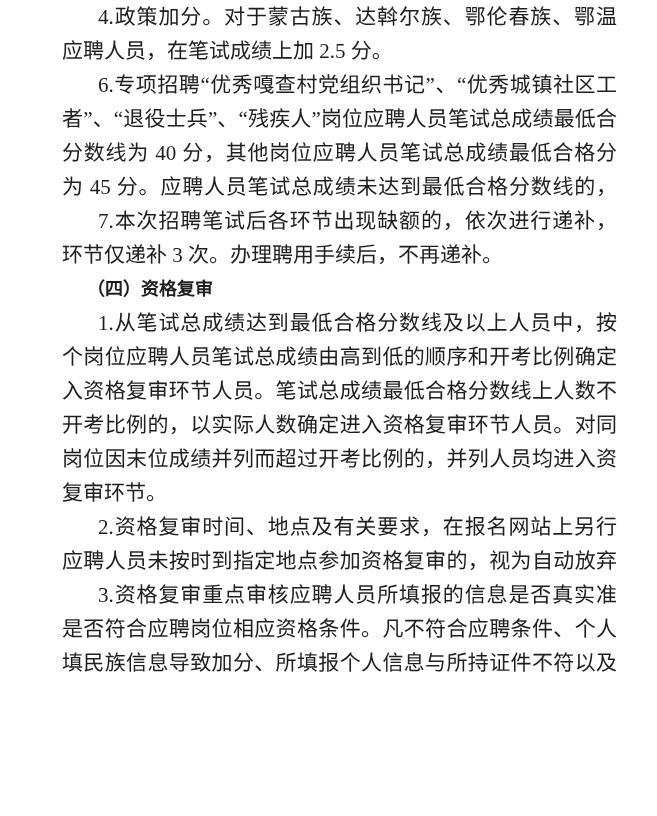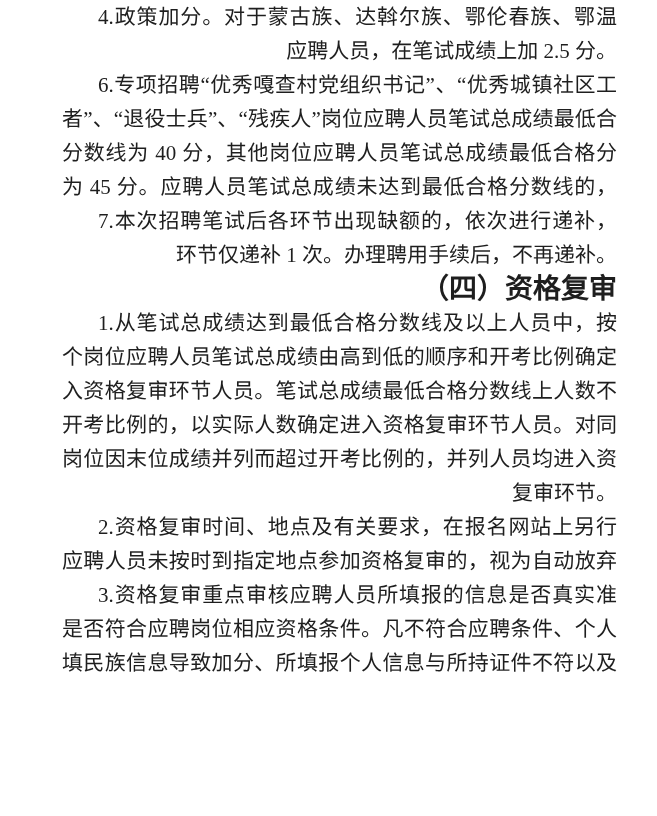--- a/index.html
+++ b/index.html
@@ -17,50 +17,49 @@
     font-family: "Liberation Serif", "DejaVu Serif", serif;
     color: #1e1e1e;
     overflow: hidden;
   }
   .ln {
     font-size: 21px;
     line-height: 34px;
     height: 34px;
     overflow: hidden;
     white-space: nowrap;
-    text-align: right;
   }
   
   .ind { text-indent: 36px; }
   
   .jst {
     white-space: normal;
     text-align: justify;
     text-align-last: justify;
     text-justify: inter-character;
   }
   
   .head {
     font-weight: 700;
-    font-size: 28px;
+    font-size: 18px;
     text-indent: 25px;
   }
 </style>
 </head>
 <body>
 
 <div class="page">
   <div class="ln ind jst">4.政策加分。对于蒙古族、达斡尔族、鄂伦春族、鄂温克族</div>
   <div class="ln">应聘人员，在笔试成绩上加 2.5 分。</div>
   <div class="ln ind jst">6.专项招聘“优秀嘎查村党组织书记”、“优秀城镇社区工作</div>
   <div class="ln jst">者”、“退役士兵”、“残疾人”岗位应聘人员笔试总成绩最低合格</div>
   <div class="ln jst">分数线为 40 分，其他岗位应聘人员笔试总成绩最低合格分数线</div>
   <div class="ln jst">为 45 分。应聘人员笔试总成绩未达到最低合格分数线的，不得</div>
   <div class="ln ind jst">7.本次招聘笔试后各环节出现缺额的，依次进行递补，每个</div>
-  <div class="ln">环节仅递补 1 次。办理聘用手续后，不再递补。</div>
+  <div class="ln">环节仅递补 3 次。办理聘用手续后，不再递补。</div>
   <div class="ln head">（四）资格复审</div>
   <div class="ln ind jst">1.从笔试总成绩达到最低合格分数线及以上人员中，按照每</div>
   <div class="ln jst">个岗位应聘人员笔试总成绩由高到低的顺序和开考比例确定进</div>
   <div class="ln jst">入资格复审环节人员。笔试总成绩最低合格分数线上人数不足</div>
   <div class="ln jst">开考比例的，以实际人数确定进入资格复审环节人员。对同一</div>
   <div class="ln jst">岗位因末位成绩并列而超过开考比例的，并列人员均进入资格</div>
   <div class="ln">复审环节。</div>
   <div class="ln ind jst">2.资格复审时间、地点及有关要求，在报名网站上另行公告。</div>
   <div class="ln jst">应聘人员未按时到指定地点参加资格复审的，视为自动放弃应</div>
   <div class="ln ind jst">3.资格复审重点审核应聘人员所填报的信息是否真实准确，</div>

